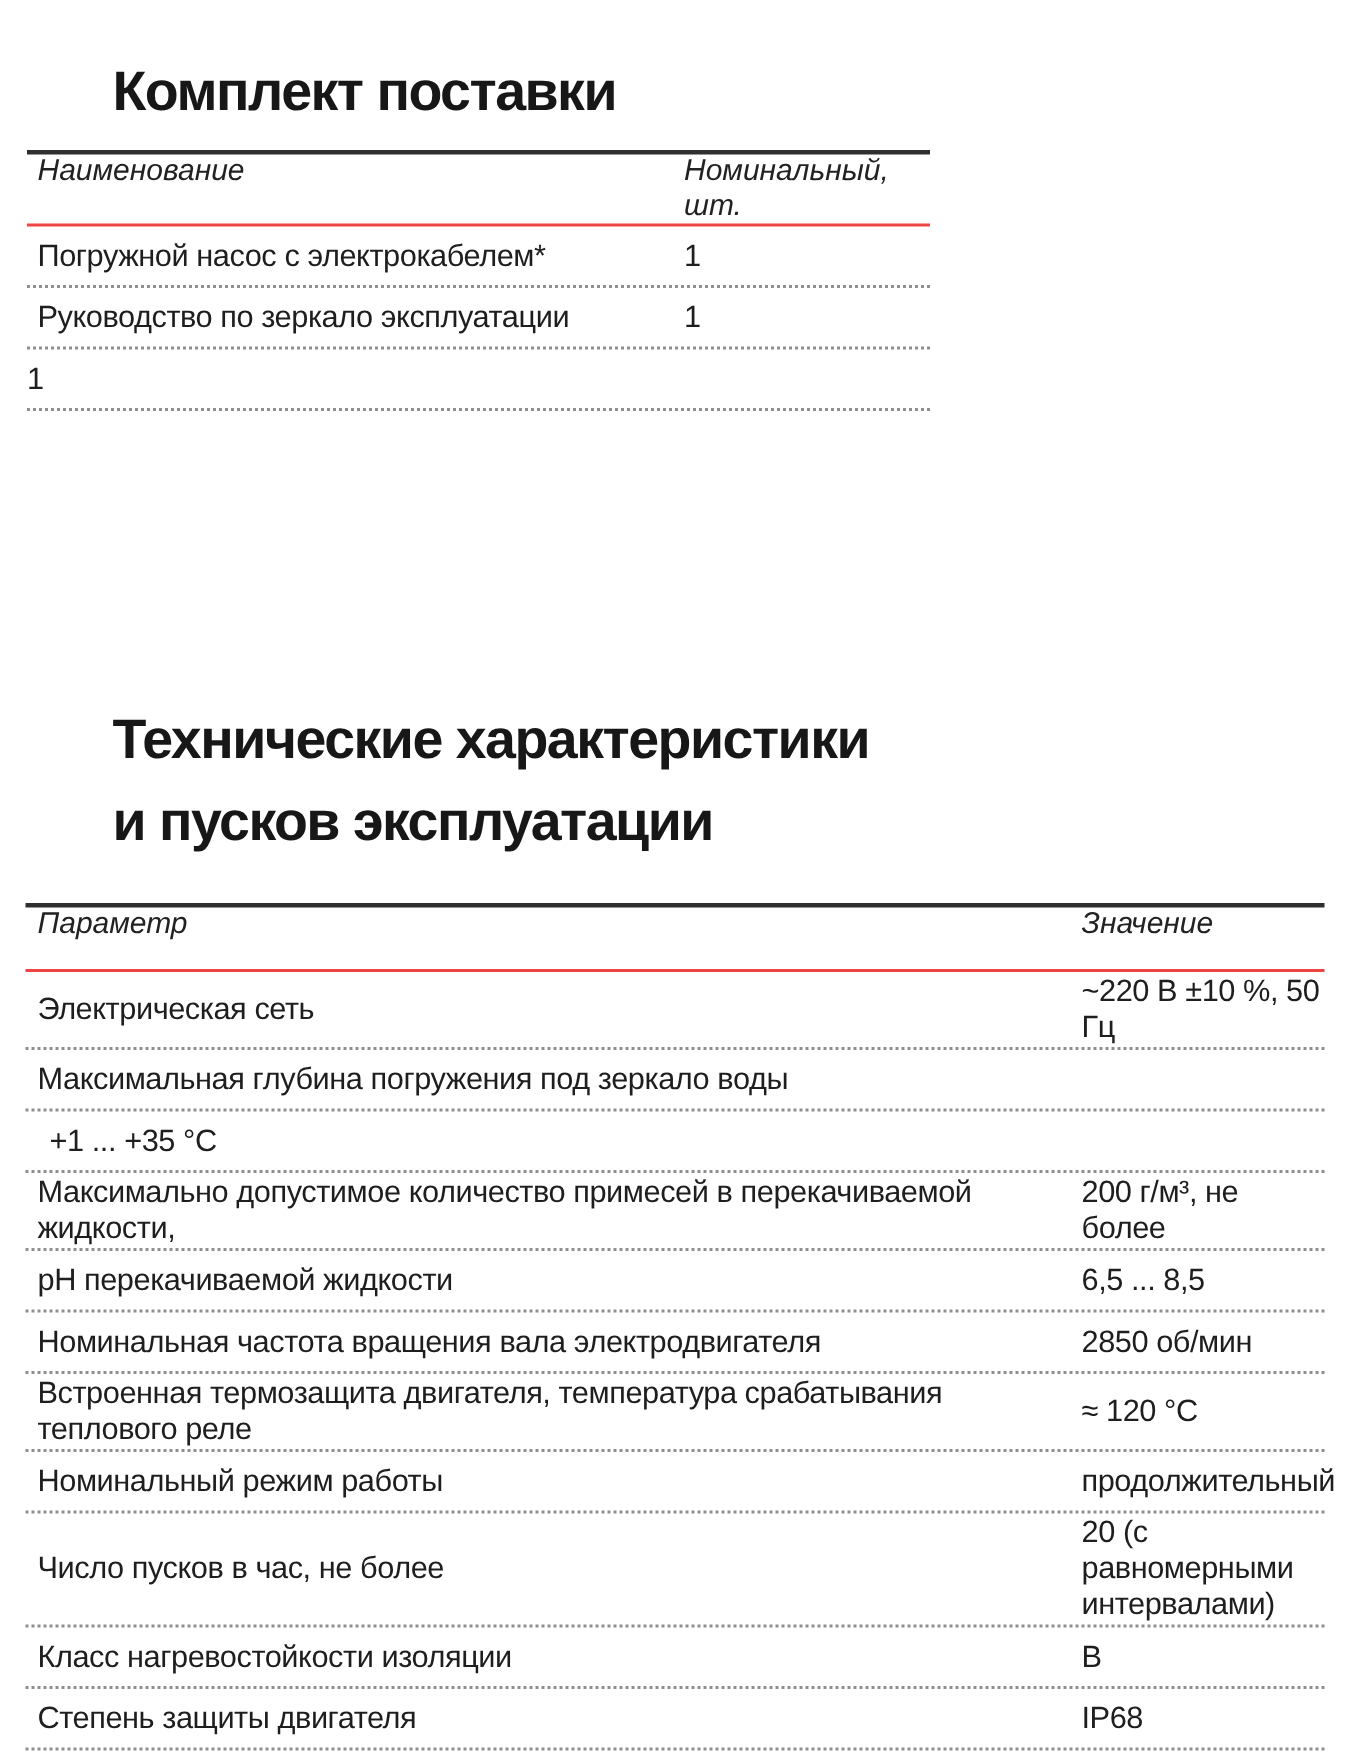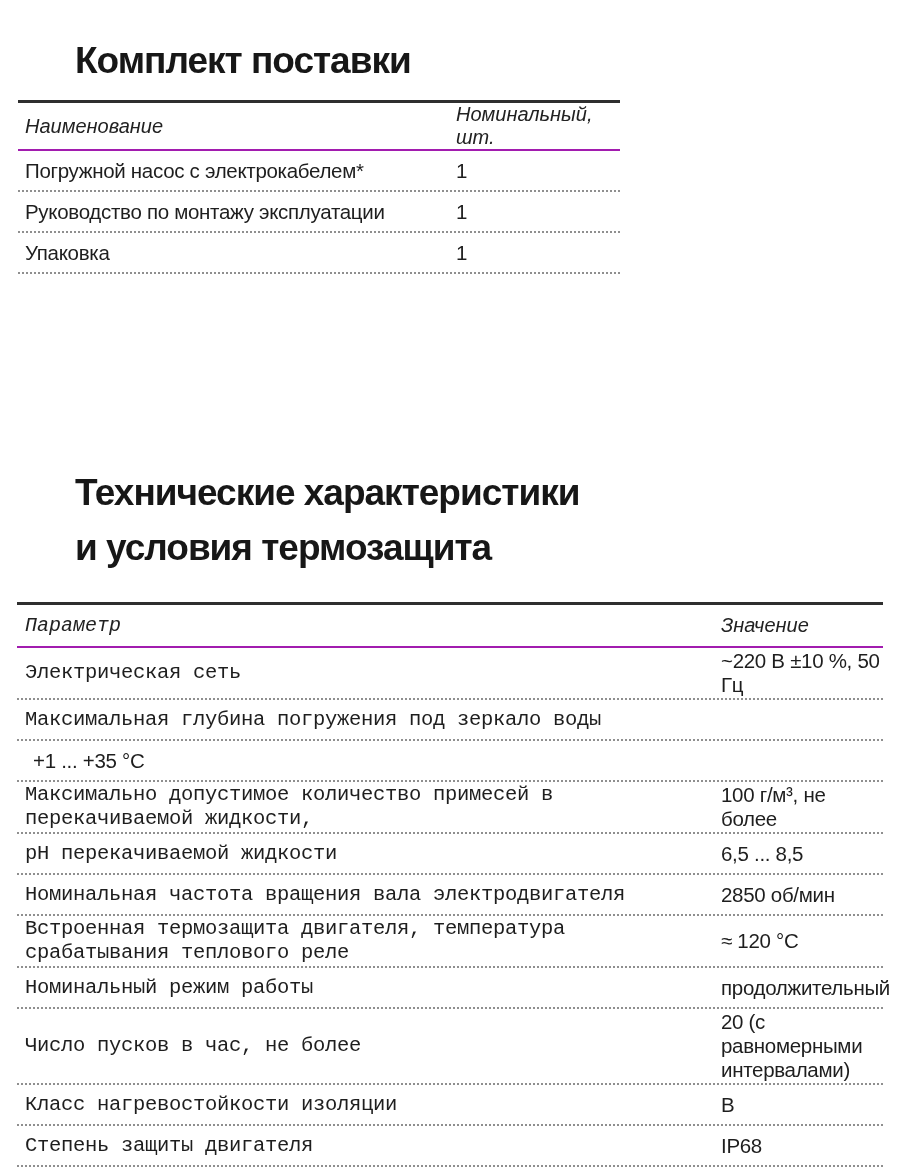--- a/index.html
+++ b/index.html
@@ -43,23 +43,23 @@
     top: 100px;
     width: 602px;
   }
   #specs-table {
     left: 17px;
     top: 602px;
     width: 866px;
   }
   .thead {
     display: flex;
-    align-items: center;
+    align-items: flex-start;
     min-height: 41px;
-    border-bottom: 2px solid #a21caf;
+    border-bottom: 2px solid #ef4444;
     font-style: italic;
     font-size: 20px;
     color: #222222;
   }
   .trow {
     display: flex;
     align-items: center;
     min-height: 41px;
     border-bottom: 2px dotted #8f8f8f;
     font-size: 20.5px;
@@ -78,21 +78,20 @@
   #delivery-table .c-qty {
     flex: 1;
   }
   
   #specs-table .c-param {
     width: 688px;
     box-sizing: border-box;
     padding-left: 8px;
     flex: none;
     padding-right: 6px;
-    font-family: Liberation Mono, monospace;
   }
   #specs-table .c-value {
     flex: 1;
     padding-right: 2px;
     margin-left: 16px;
   }
   .trow .c-name, .trow .c-param { line-height: 24px; }
   .trow .c-qty, .trow .c-value  { line-height: 24px; }
 </style>
 </head>
@@ -105,53 +104,52 @@
   <div class="doc-table" id="delivery-table">
     <div class="thead">
       <div class="c-name">Наименование</div>
       <div class="c-qty">Номинальный, шт.</div>
     </div>
     <div class="trow">
       <div class="c-name">Погружной насос с электрокабелем*</div>
       <div class="c-qty">1</div>
     </div>
     <div class="trow">
-      <div class="c-name">Руководство по монтажу эксплуатации</div>
+      <div class="c-name">Руководство по зеркало эксплуатации</div>
       <div class="c-qty">1</div>
     </div>
     <div class="trow">
-      <div class="c-name">Упаковка</div>
       <div class="c-qty">1</div>
     </div>
   </div>
 
   <h1 class="section-title" id="specs-title">
     <span style="display:block">Технические характеристики</span>
-    <span style="display:block">и условия термозащита</span>
+    <span style="display:block">и пусков эксплуатации</span>
   </h1>
 
   <div class="doc-table" id="specs-table">
     <div class="thead">
       <div class="c-param">Параметр</div>
       <div class="c-value">Значение</div>
     </div>
 
     <div class="trow">
       <div class="c-param">Электрическая сеть</div>
       <div class="c-value">~220 В ±10 %, 50 Гц</div>
     </div>
     <div class="trow">
       <div class="c-param">Максимальная глубина погружения под зеркало воды</div>
     </div>
     <div class="trow">
       <div class="c-value">+1 ... +35 °C</div>
     </div>
     <div class="trow">
       <div class="c-param">Максимально допустимое количество примесей в перекачиваемой жидкости,</div>
-      <div class="c-value">100 г/м³, не более</div>
+      <div class="c-value">200 г/м³, не более</div>
     </div>
     <div class="trow">
       <div class="c-param">pH перекачиваемой жидкости</div>
       <div class="c-value">6,5 ... 8,5</div>
     </div>
     <div class="trow">
       <div class="c-param">Номинальная частота вращения вала электродвигателя</div>
       <div class="c-value">2850 об/мин</div>
     </div>
     <div class="trow">

